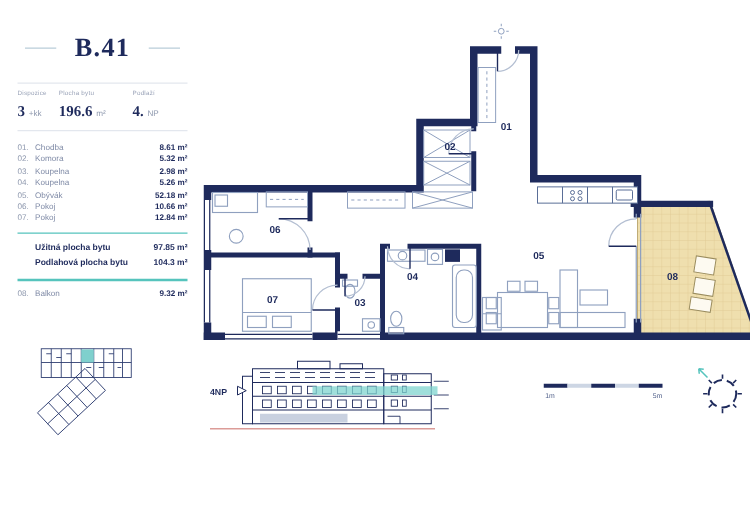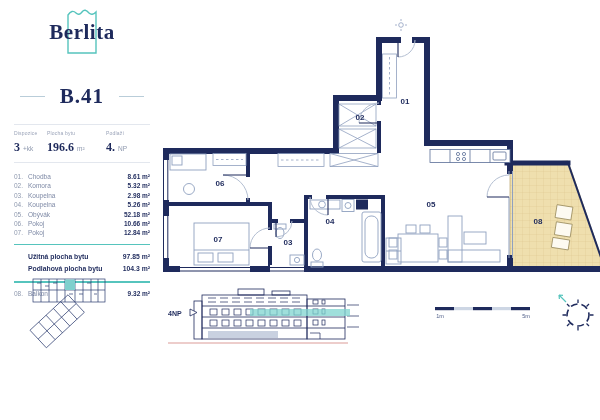--- a/index.html
+++ b/index.html
@@ -38,26 +38,20 @@
   .scalebar{position:absolute;left:430px;top:300px;}
   .compass{position:absolute;left:552px;top:288px;}
   text{font-family:"Liberation Sans",sans-serif;}
 </style>
 </head>
 <body>
 
 <div class="page">
 
   <aside class="sidebar">
-    <div class="logo">
-      <svg width="34" height="50" viewBox="0 0 34 50">
-        <path d="M3,9 Q7,3 11,7 Q14,10 17,6 Q20,2 24,7 Q27,10 31,6 L31,47 L3,47 Z" fill="none" stroke="#56c4bd" stroke-width="1.4"></path>
-      </svg>
-      <span class="word">Berlita</span>
-    </div>
 
     <div class="unit-title">
       <span class="dash"></span>
       <h1>B.41</h1>
       <span class="dash"></span>
     </div>
 
     <div class="sep-light"></div>
 
     <div class="stats">

